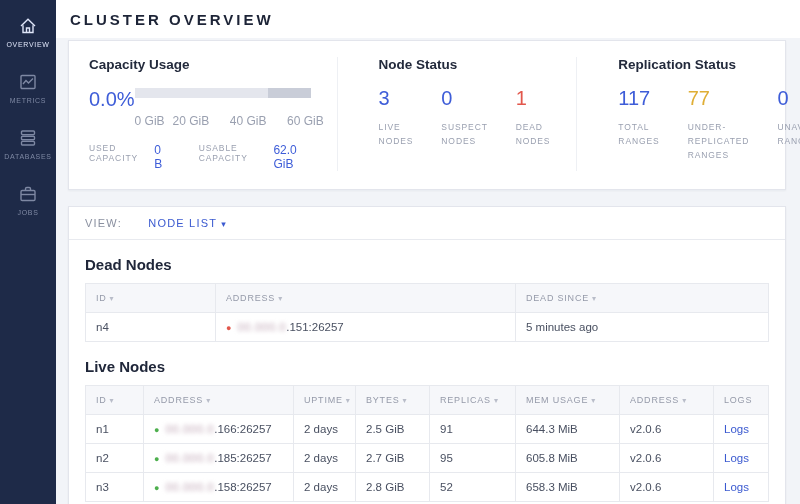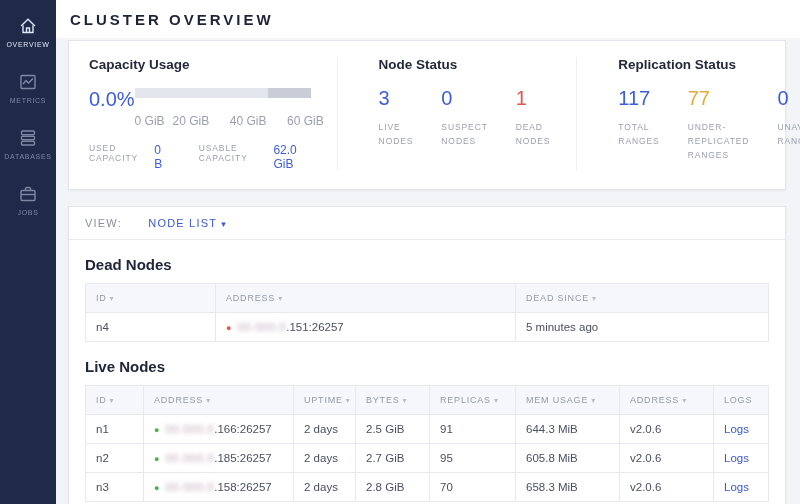--- a/index.html
+++ b/index.html
@@ -261,21 +261,21 @@
               <td>95</td>
               <td>605.8 MiB</td>
               <td>v2.0.6</td>
               <td><span class="logs-link">Logs</span></td>
             </tr>
             <tr>
               <td>n3</td>
               <td><span class="dot green">●</span><span class="blur">00.000.0</span><span>.158:26257</span></td>
               <td>2 days</td>
               <td>2.8 GiB</td>
-              <td>70</td>
+              <td>52</td>
               <td>658.3 MiB</td>
               <td>v2.0.6</td>
               <td><span class="logs-link">Logs</span></td>
             </tr>
           </tbody>
         </table>
       </div>
     </div>
 
   </div>

